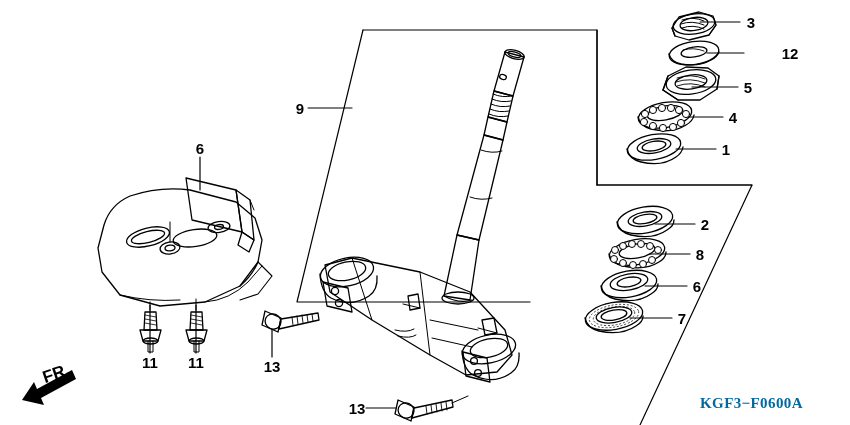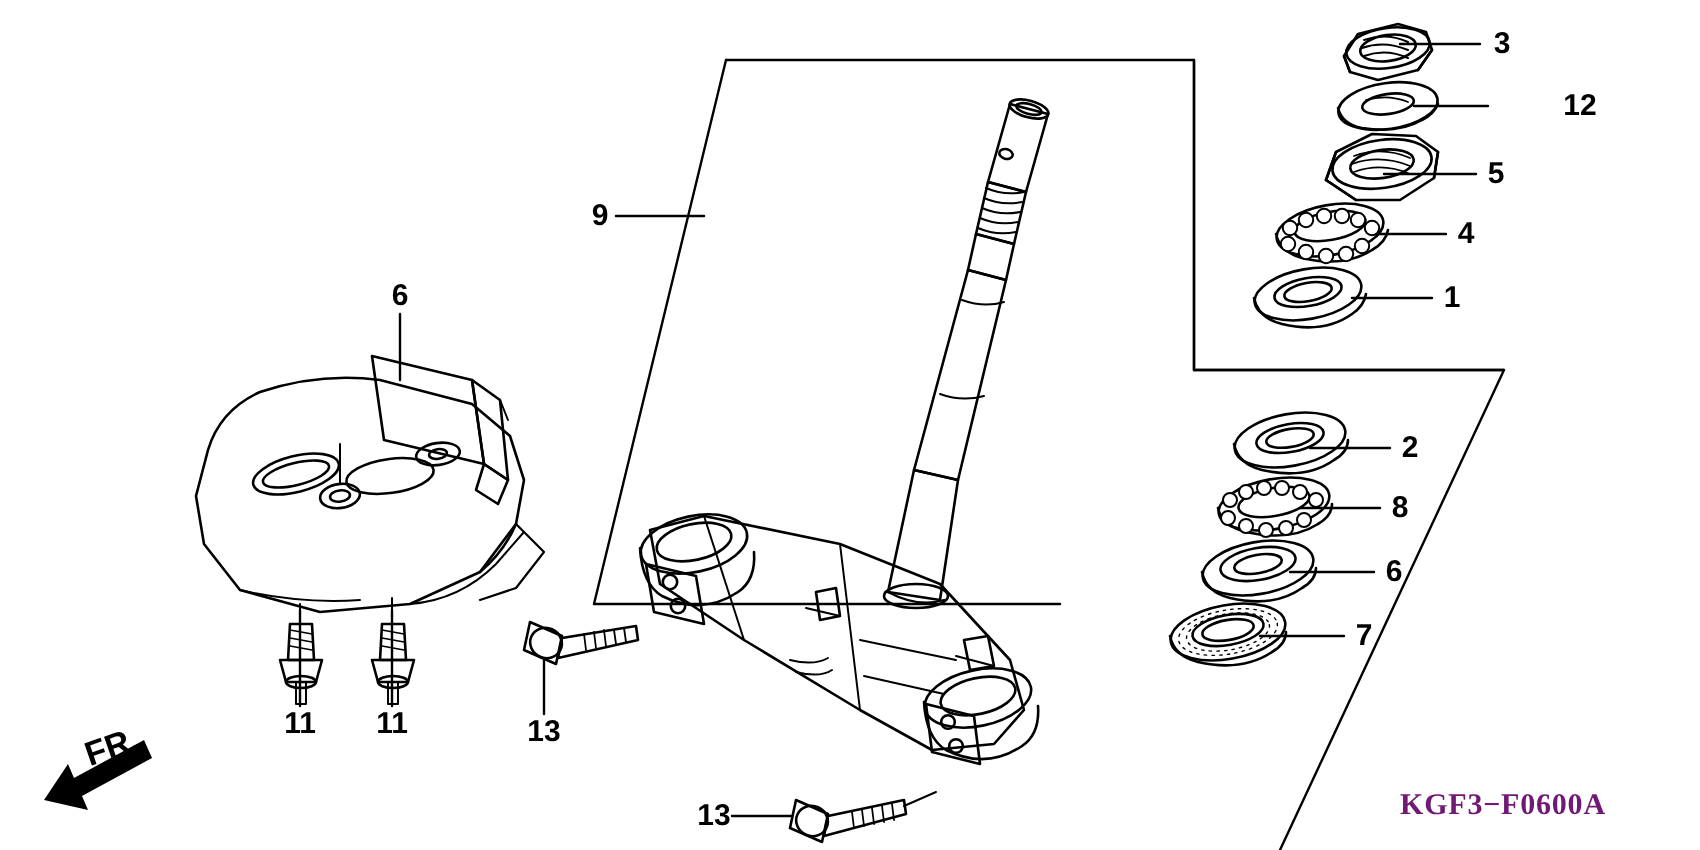--- a/index.html
+++ b/index.html
@@ -33,21 +33,21 @@
     transform: translate(-50%, -50%);
   }
   #partnum {
     position: absolute;
     left: 700px;
     top: 395px;
     font-family: "Liberation Serif", serif;
     font-size: 15px;
     font-weight: 700;
     letter-spacing: 0.4px;
-    color: #701a75;
+    color: #0369a1;
     white-space: nowrap;
   }
   #fr-label {
     position: absolute;
     left: 40px;
     top: 369px;
     font-family: "Liberation Sans", sans-serif;
     font-size: 17px;
     font-weight: 700;
     color: #000000;

